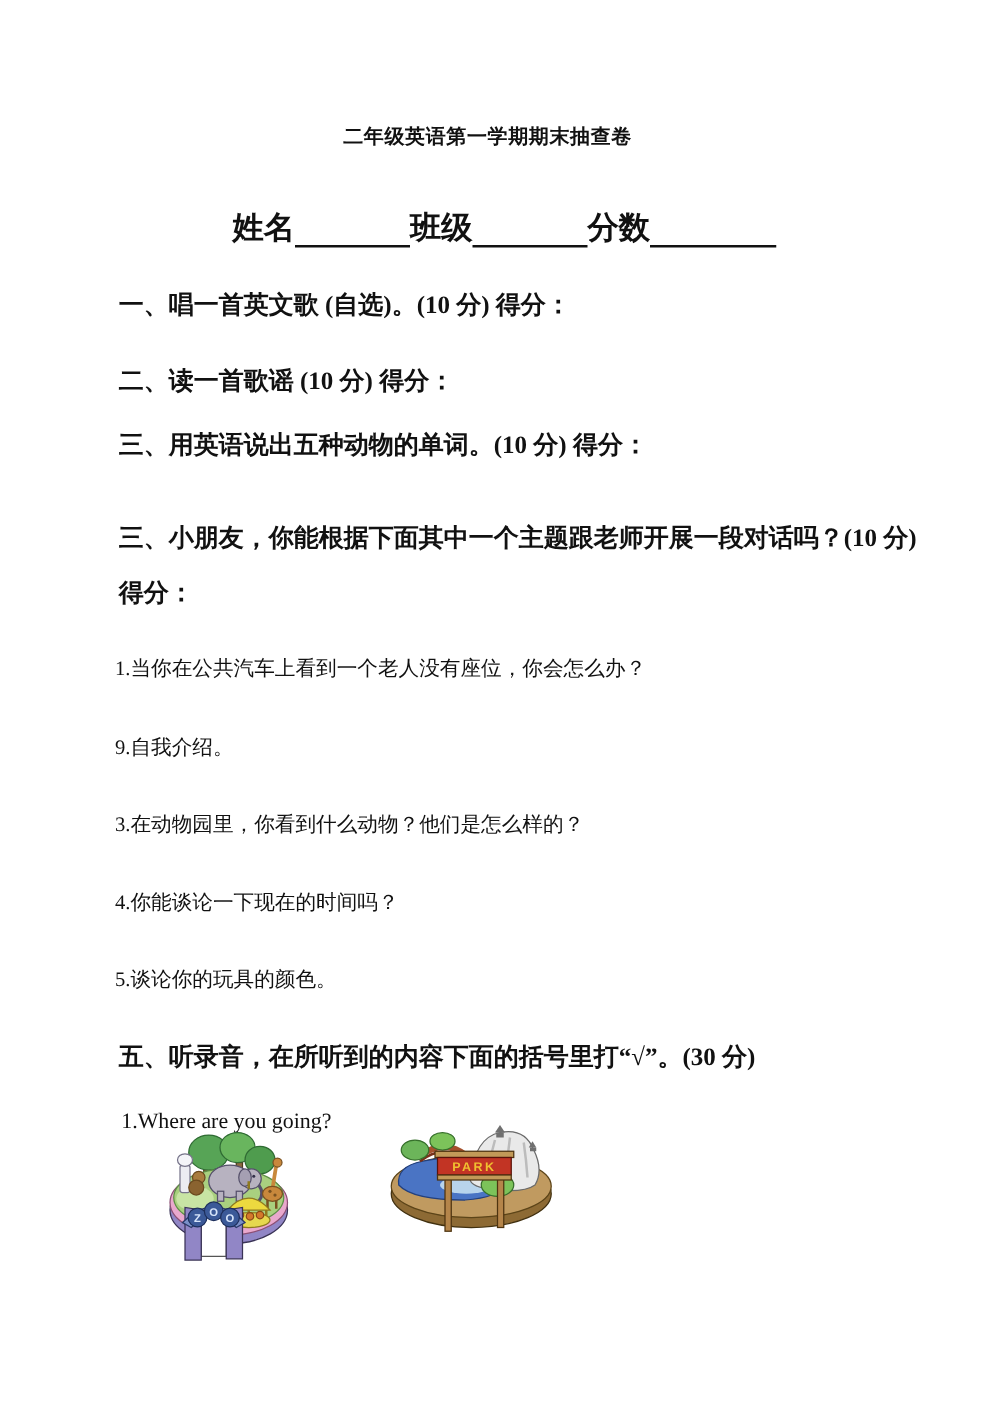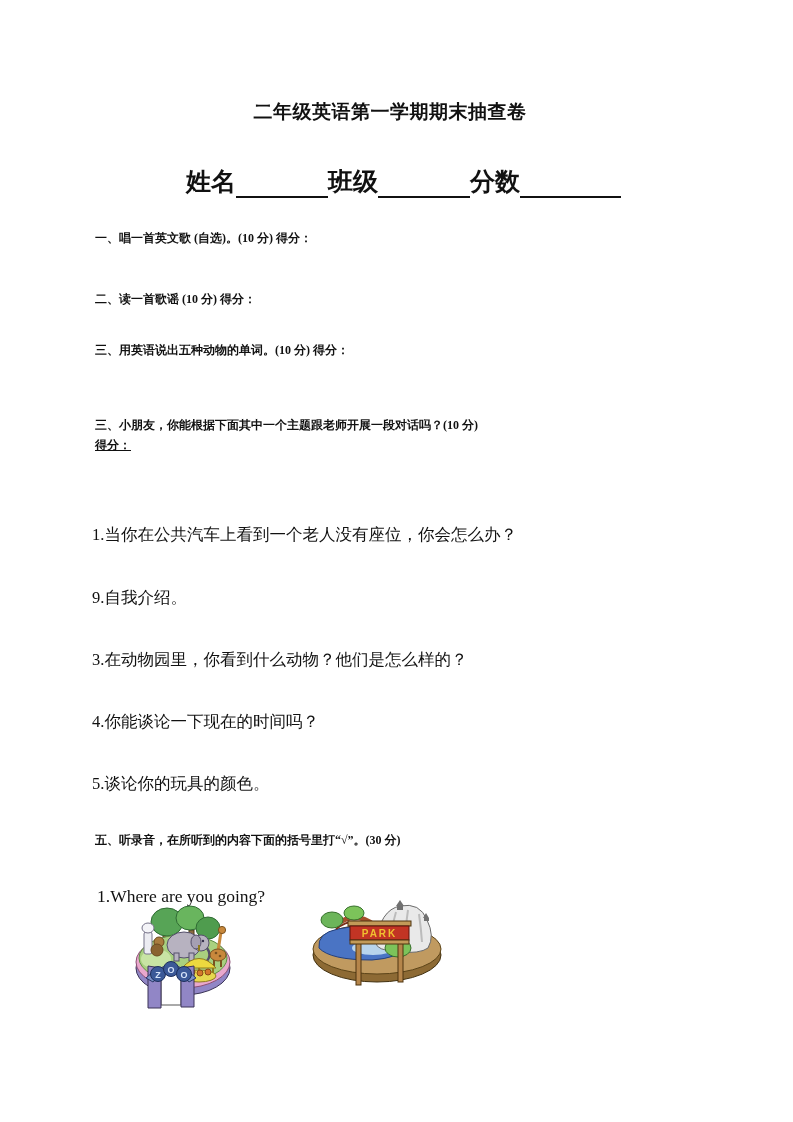--- a/index.html
+++ b/index.html
@@ -10,21 +10,21 @@
     margin: 0 auto;
     background: #ffffff;
     font-family: "Liberation Serif", "DejaVu Serif", serif;
     color: #111111;
     overflow: hidden;
   }
   .doc-title {
     position: absolute;
     top: 99px; left: 0; width: 780px;
     text-align: center;
-    font-size: 19px;
+    font-size: 16px;
     font-weight: 700;
     letter-spacing: 0.5px;
   }
   .name-row {
     position: absolute;
     top: 165px; left: 186px;
     font-size: 25px;
     font-weight: 700;
     white-space: nowrap;
   }
@@ -34,29 +34,29 @@
     border-bottom: 2px solid #111;
     vertical-align: bottom;
   }
   .blank.w1 { width: 92px; }
   .blank.w2 { width: 92px; }
   .blank.w3 { width: 101px; }
   .sec-heading {
     position: absolute;
     left: 95px;
     width: 650px;
-    font-size: 12px;
+    font-size: 20px;
     font-weight: 700;
     white-space: nowrap;
   }
   .sec-1 { top: 230px; }
   .sec-2 { top: 291px; }
   .sec-3 { top: 342px; }
   .sec-4-line1 { top: 417px; }
-  .sec-4-score { top: 437px; text-decoration: underline; }
+  .sec-4-score { top: 461px; }
   .sec-5 { top: 832px; }
   .topic-item {
     position: absolute;
     left: 92px;
     width: 650px;
     font-size: 16.5px;
     font-weight: 400;
     white-space: nowrap;
   }
   .topic-1 { top: 524px; }

